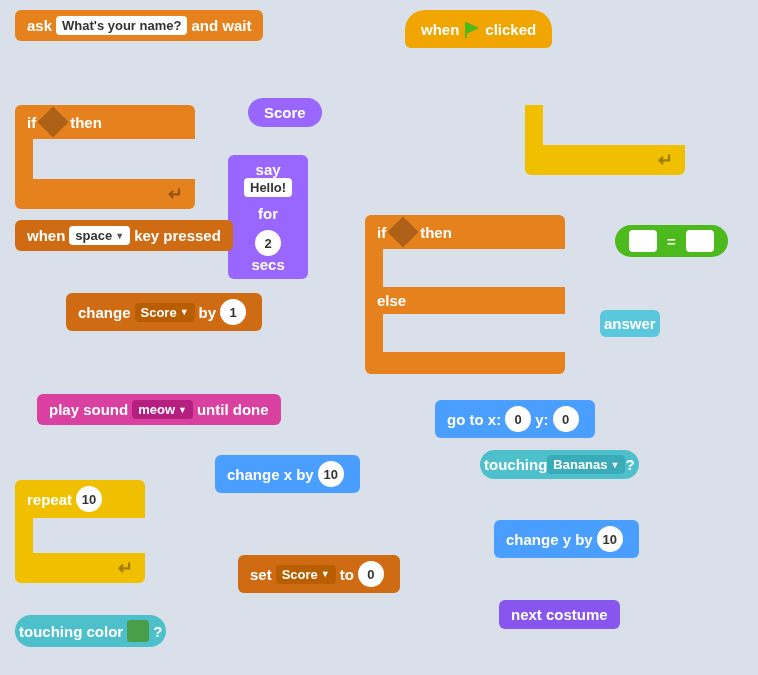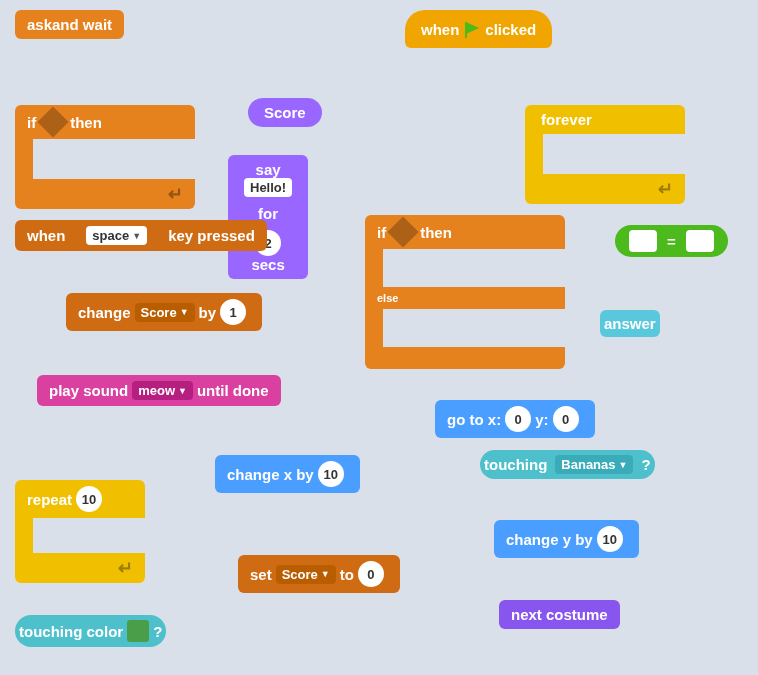--- a/index.html
+++ b/index.html
@@ -46,21 +46,21 @@
       min-width: 28px;
       text-align: center;
       display: inline-block;
     }
 
     .dropdown {
       background: white;
       color: #333;
       border-radius: 4px;
       padding: 2px 6px;
-      margin: 0 21px;
+      margin: 0 4px;
       font-size: 13px;
       font-weight: bold;
       display: inline-flex;
       align-items: center;
       gap: 3px;
     }
     .dropdown-arrow {
       font-size: 9px;
       color: #555;
     }
@@ -185,20 +185,21 @@
     .return-arrow {
       font-size: 18px;
       color: rgba(0,0,0,0.35);
     }
   </style>
 </head>
 <body>
 
 <div class="block orange" style="left:15px; top:10px;">
   <span>ask</span>
+  <span class="inline-input">What's your name?</span>
   <span>and wait</span>
 </div>
 
 <div class="hat-block" style="left:405px; top:10px;">
   <span>when</span>
   <span class="flag-icon">
     <svg viewBox="0 0 20 20" width="20" height="20">
       <polygon points="3,2 16,8 3,14" fill="#4cb91c"></polygon>
       <line x1="3" y1="2" x2="3" y2="18" stroke="#4cb91c" stroke-width="2"></line>
     </svg>
@@ -227,23 +228,20 @@
 
 <div class="block purple" style="left:228px; top:155px;">
   <span>say</span>
   <span class="inline-input">Hello!</span>
   <span style="margin:8px 4px;">for</span>
   <span class="circle-input">2</span>
   <span>secs</span>
 </div>
 
 <div class="c-block" style="left:525px; top:105px;">
-  <div class="c-top yellow" style="border-radius:6px 6px 0 0; padding:6px 16px; display:flex; align-items:center; min-width:160px;">
-    <span>forever</span>
-  </div>
   <div style="display:flex;">
     <div style="width:18px; background:#f0c000; min-height:40px;"></div>
     <div style="width:140px; min-height:40px;"></div>
   </div>
   <div class="c-bottom yellow" style="border-radius:0 0 6px 6px; padding:6px 12px; min-width:160px; display:flex; align-items:center; justify-content:flex-end;">
     <span class="return-arrow">↵</span>
   </div>
 </div>
 
 <div class="block dark-orange" style="left:15px; top:220px;">
@@ -259,21 +257,21 @@
   <div class="c-top orange" style="border-radius:6px 6px 0 0; padding:6px 12px; display:flex; align-items:center; min-width:200px;">
     <span>if</span>
     <span class="diamond"></span>
     <span>then</span>
   </div>
   <div style="display:flex;">
     <div style="width:18px; background:#e6821e; min-height:38px;"></div>
     <div style="width:180px; min-height:38px;"></div>
   </div>
   <div style="background:#e6821e; padding:5px 12px; display:flex; align-items:center; min-width:200px;">
-    <span style="font-size:11px; font-weight:bold; color:white;">else</span>
+    <span style="font-size:15px; font-weight:bold; color:white;">else</span>
   </div>
   <div style="display:flex;">
     <div style="width:18px; background:#e6821e; min-height:38px;"></div>
     <div style="width:180px; min-height:38px;"></div>
   </div>
   <div class="c-bottom orange" style="border-radius:0 0 6px 6px; padding:6px 12px; min-width:200px; height:22px;"></div>
 </div>
 
 <div class="equals-block" style="left:615px; top:225px;">
   <span class="inline-input" style="width:22px; height:22px;"></span>
@@ -288,21 +286,21 @@
       <span class="dropdown-arrow" style="color:white;">▼</span>
   </span>
   <span>by</span>
   <span class="circle-input">1</span>
 </div>
 
 <div class="boolean-block" style="left:600px; top:310px; background:#5ac8dc; border-radius:6px;">
   <span>answer</span>
 </div>
 
-<div class="block pink" style="left:37px; top:375px;">
+<div class="block pink" style="left:37px; top:394px;">
   <span>play sound</span>
   <span class="dropdown" style="background:#b52080; color:white; border-radius:4px; padding:2px 6px; margin:0 4px;">
     <span>meow</span>
       <span class="dropdown-arrow" style="color:white;">▼</span>
   </span>
   <span>until done</span>
 </div>
 
 <div class="block blue" style="left:435px; top:400px;">
   <span>go to x:</span>
@@ -311,21 +309,21 @@
   <span class="circle-input">0</span>
 </div>
 
 <div class="block blue" style="left:215px; top:455px;">
   <span>change x by</span>
   <span class="circle-input">10</span>
 </div>
 
 <div class="boolean-block" style="left:480px; top:450px;">
   <span>touching</span>
-  <span class="dropdown" style="background:#3aabb8; color:white; border-radius:4px; padding:2px 6px; margin:0 8px;">
+  <span class="dropdown" style="background:#3aabb8; color:white; border-radius:4px; padding:2px 6px; margin:0 0;">
     <span>Bananas</span>
       <span class="dropdown-arrow" style="color:white;">▼</span>
   </span>
   <span>?</span>
 </div>
 
 <div class="c-block" style="left:15px; top:480px;">
   <div class="c-top yellow" style="border-radius:6px 6px 0 0; padding:6px 12px; display:flex; align-items:center; min-width:130px;text-align:center;">
     <span>repeat</span>
     <span class="circle-input">10</span>

